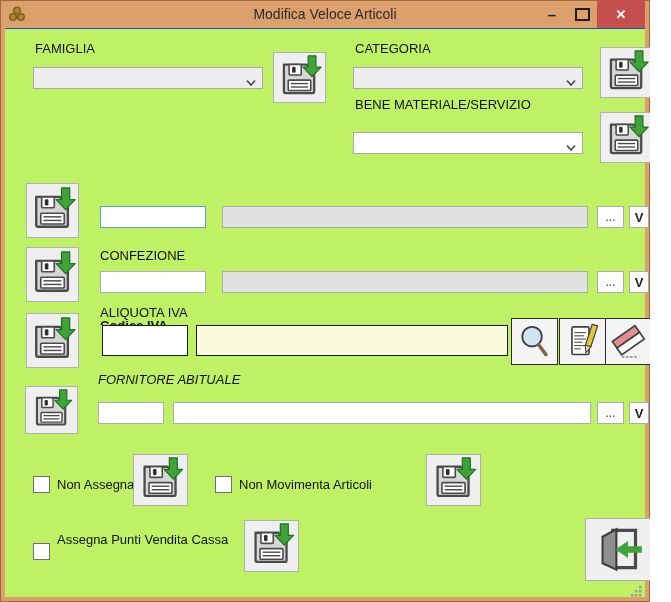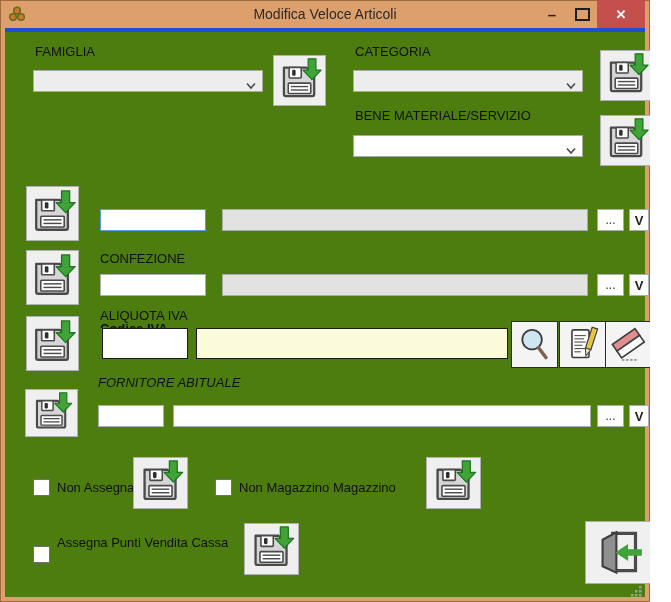--- a/index.html
+++ b/index.html
@@ -5,21 +5,21 @@
   html,body{margin:0;padding:0;}
   body{width:671px;height:602px;font-family:"Liberation Sans",sans-serif;background:#fff;}
   .window{position:relative;width:650px;height:602px;background:#DDA06C;box-shadow:inset 0 0 0 1px #9c6a3c;overflow:hidden;}
   .titlebar{position:absolute;top:0;left:0;right:0;height:28px;}
   .app-icon{position:absolute;left:8px;top:5px;width:18px;height:18px;}
   .title{position:absolute;left:0;right:0;top:0;height:28px;line-height:28px;text-align:center;font-size:14px;color:#2b2b2b;}
   .min-btn{position:absolute;right:85px;top:0;width:26px;height:28px;display:flex;align-items:center;justify-content:center;color:#1e1e1e;font-weight:bold;font-size:15px;cursor:default;}
   .max-btn{position:absolute;right:55px;top:0;width:26px;height:28px;display:flex;align-items:center;justify-content:center;}
   .max-box{width:11px;height:9px;border:2px solid #1e1e1e;background:transparent;}
   .close-btn{position:absolute;right:5px;top:0;width:48px;height:28px;background:#C4504E;color:#fff;display:flex;align-items:center;justify-content:center;font-size:13px;font-weight:bold;}
-  .client{position:absolute;left:5px;right:5px;top:28px;bottom:5px;background:#4d7c0f;border-top:4px solid #1d4ed8;}
+  .client{position:absolute;left:5px;right:5px;top:28px;bottom:5px;background:#bef264;border-top:1px solid #1d4ed8;}
   .abs{position:absolute;}
   .label{font-size:13px;color:#111;white-space:nowrap;}
   .clip-label{font-size:13px;font-weight:bold;color:#111;height:7px;overflow:hidden;white-space:nowrap;}
   .combo{height:22px;border:1px solid #A9A9A9;background:#fff;display:flex;align-items:center;box-sizing:border-box;padding:0 22px 0 5px;font-size:13px;color:#222;}
   .combo.disabled{background:#EDEDED;}
   .combo .chev{position:absolute;right:6px;top:7px;width:10px;height:8px;}
   .savebtn{background:#EFEFEF;border:1px solid #B0B0B0;display:flex;align-items:center;justify-content:center;box-sizing:border-box;padding:2px;}
   .savebtn svg{width:100%;height:100%;overflow:visible;}
   .tinput{box-sizing:border-box;border:1px solid #ABADB3;background:#fff;font-size:13px;padding:0 4px;font-family:"Liberation Sans",sans-serif;}
   .tinput.focused{border:1px solid #569DE5;}
@@ -92,21 +92,21 @@
           <path d="M8 11 h26 l9 9 v22 q0 2 -2 2 H10 q-2 0 -2 -2 z" fill="#d6d6d6" stroke="#4a4a4a" stroke-width="2.6" stroke-linejoin="round"></path>
           <rect x="14" y="11" width="14" height="12" rx="1" fill="#ffffff" stroke="#4a4a4a" stroke-width="1.8"></rect>
           <rect x="17.5" y="13.5" width="4" height="7" rx="1.5" fill="#2e2e2e"></rect>
           <rect x="13" y="29" width="26" height="12" rx="1" fill="#ffffff" stroke="#4a4a4a" stroke-width="1.8"></rect>
           <line x1="16" y1="33" x2="36" y2="33" stroke="#4a4a4a" stroke-width="1.6"></line>
           <line x1="16" y1="37" x2="36" y2="37" stroke="#4a4a4a" stroke-width="1.6"></line>
           <path d="M36 1 h9 v13 h6 l-10.5 11 L30 14 h6 z" fill="#3FA337" stroke="#1e741e" stroke-width="1.4" stroke-linejoin="round"></path>
         </svg>
     </div>
 
-    <div class="abs label" style="left:350px;top:76px;">BENE MATERIALE/SERVIZIO</div>
+    <div class="abs label" style="left:350px;top:68px;">BENE MATERIALE/SERVIZIO</div>
     <div class="abs combo" style="left:348px;top:103px;width:230px;">
       <span></span>
       <span class="chev"><svg viewBox="0 0 10 8" width="10" height="8">
             <path d="M1 1.5 L5 6 L9 1.5" fill="none" stroke="#4a4a4a" stroke-width="1.6"></path>
           </svg></span>
     </div>
     <div class="abs savebtn" style="left:595px;top:83px;width:53px;height:51px;">
       <svg viewBox="0 0 52 52">
           <path d="M8 11 h26 l9 9 v22 q0 2 -2 2 H10 q-2 0 -2 -2 z" fill="#d6d6d6" stroke="#4a4a4a" stroke-width="2.6" stroke-linejoin="round"></path>
           <rect x="14" y="11" width="14" height="12" rx="1" fill="#ffffff" stroke="#4a4a4a" stroke-width="1.8"></rect>
@@ -224,21 +224,21 @@
           <path d="M8 11 h26 l9 9 v22 q0 2 -2 2 H10 q-2 0 -2 -2 z" fill="#d6d6d6" stroke="#4a4a4a" stroke-width="2.6" stroke-linejoin="round"></path>
           <rect x="14" y="11" width="14" height="12" rx="1" fill="#ffffff" stroke="#4a4a4a" stroke-width="1.8"></rect>
           <rect x="17.5" y="13.5" width="4" height="7" rx="1.5" fill="#2e2e2e"></rect>
           <rect x="13" y="29" width="26" height="12" rx="1" fill="#ffffff" stroke="#4a4a4a" stroke-width="1.8"></rect>
           <line x1="16" y1="33" x2="36" y2="33" stroke="#4a4a4a" stroke-width="1.6"></line>
           <line x1="16" y1="37" x2="36" y2="37" stroke="#4a4a4a" stroke-width="1.6"></line>
           <path d="M36 1 h9 v13 h6 l-10.5 11 L30 14 h6 z" fill="#3FA337" stroke="#1e741e" stroke-width="1.4" stroke-linejoin="round"></path>
         </svg>
     </div>
     <div class="abs checkbox" style="left:210px;top:447px;"></div>
-    <div class="abs cb-label" style="left:234px;top:448px;">Non Magazzino Magazzino</div>
+    <div class="abs cb-label" style="left:234px;top:448px;">Non Movimenta Articoli</div>
     <div class="abs savebtn" style="left:421px;top:425px;width:55px;height:52px;">
       <svg viewBox="0 0 52 52">
           <path d="M8 11 h26 l9 9 v22 q0 2 -2 2 H10 q-2 0 -2 -2 z" fill="#d6d6d6" stroke="#4a4a4a" stroke-width="2.6" stroke-linejoin="round"></path>
           <rect x="14" y="11" width="14" height="12" rx="1" fill="#ffffff" stroke="#4a4a4a" stroke-width="1.8"></rect>
           <rect x="17.5" y="13.5" width="4" height="7" rx="1.5" fill="#2e2e2e"></rect>
           <rect x="13" y="29" width="26" height="12" rx="1" fill="#ffffff" stroke="#4a4a4a" stroke-width="1.8"></rect>
           <line x1="16" y1="33" x2="36" y2="33" stroke="#4a4a4a" stroke-width="1.6"></line>
           <line x1="16" y1="37" x2="36" y2="37" stroke="#4a4a4a" stroke-width="1.6"></line>
           <path d="M36 1 h9 v13 h6 l-10.5 11 L30 14 h6 z" fill="#3FA337" stroke="#1e741e" stroke-width="1.4" stroke-linejoin="round"></path>
         </svg>

